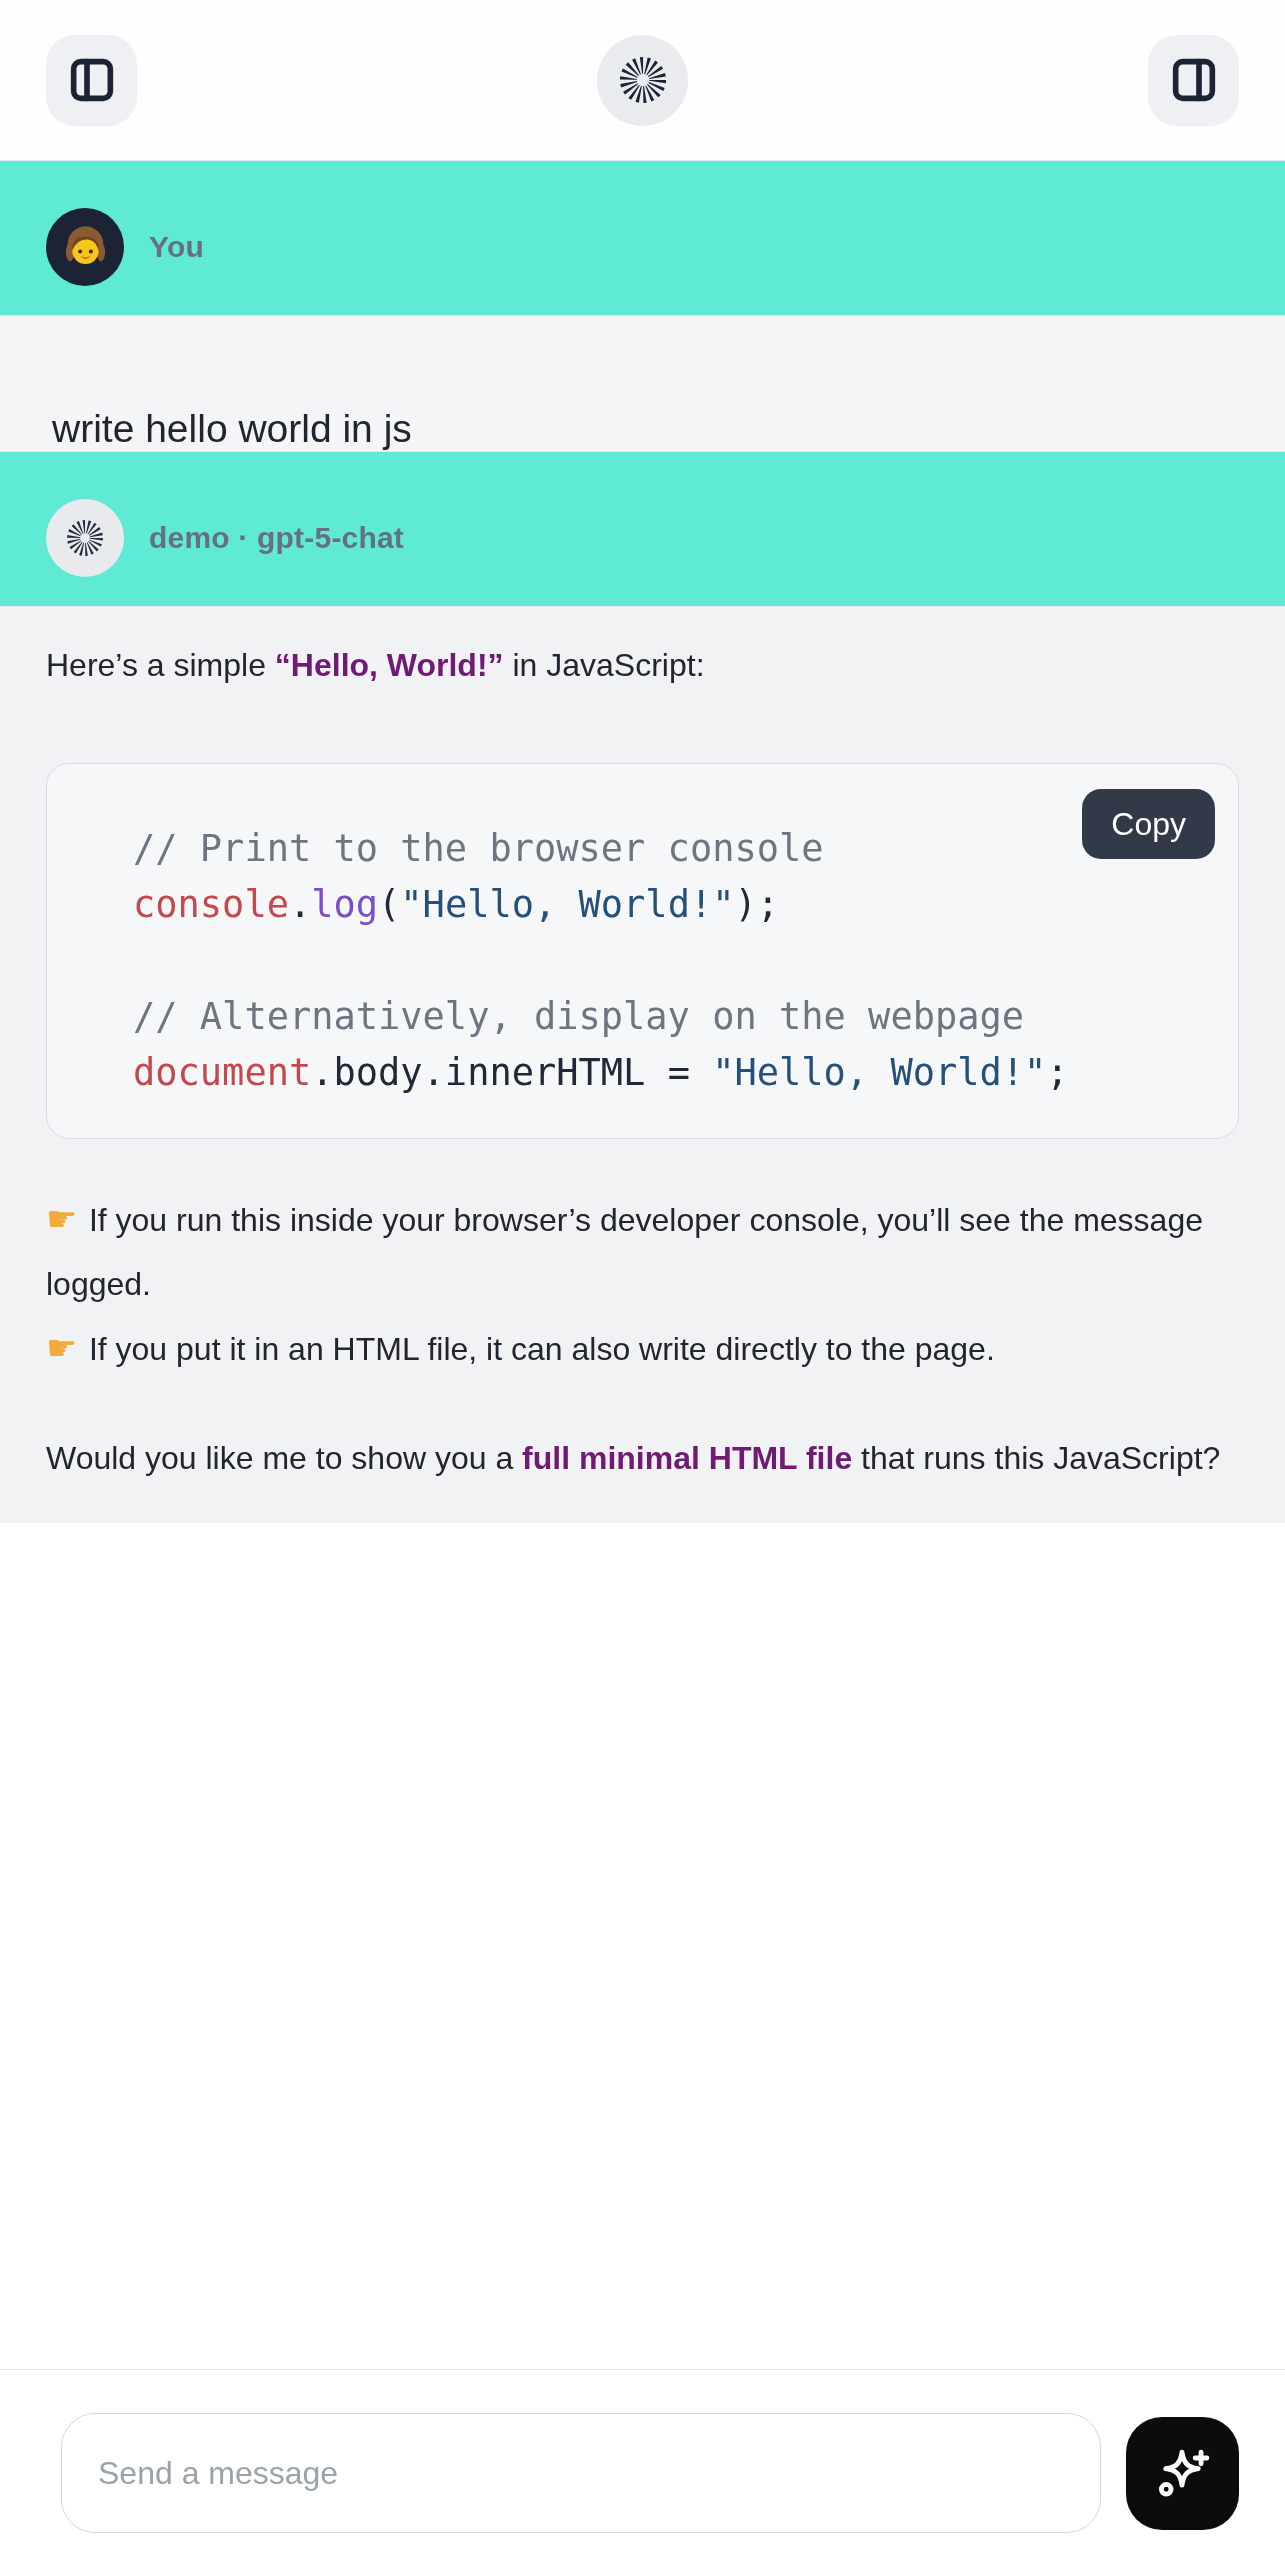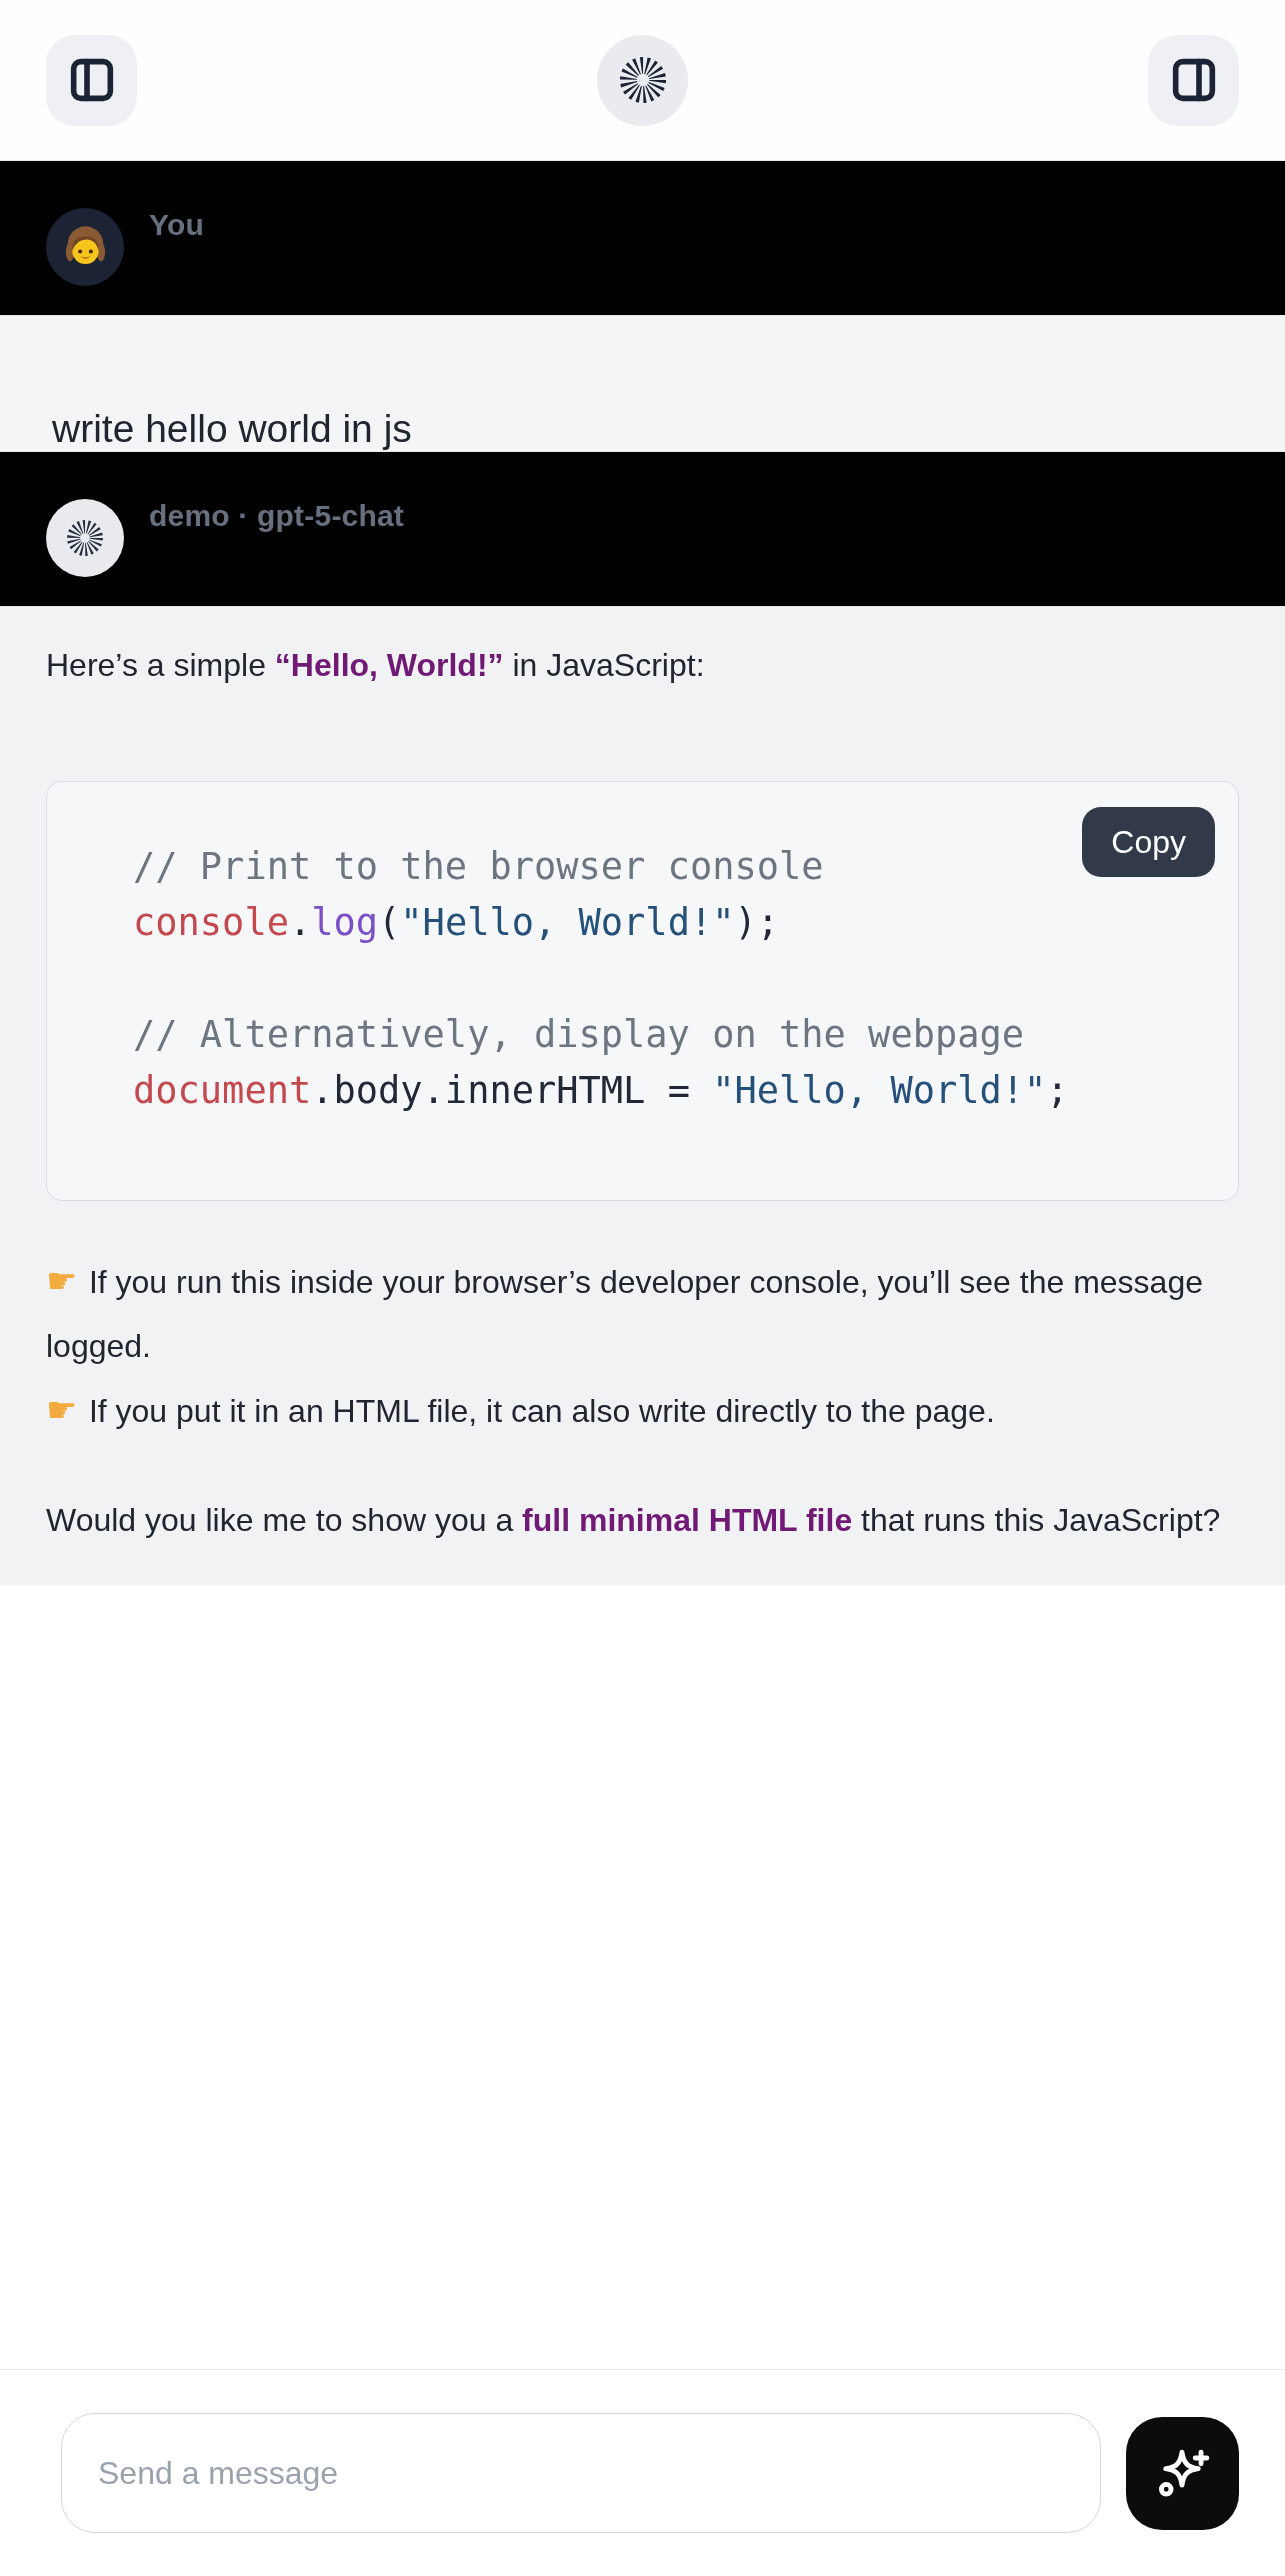--- a/index.html
+++ b/index.html
@@ -8,39 +8,39 @@
   .app { display:flex; flex-direction:column; height:100%; }
 
   
   .topbar { flex:0 0 161px; display:flex; align-items:center; justify-content:space-between;
             padding:0 46px; border-bottom:1.9px solid #e9eaed; background:#fffefe; }
   .icon-btn { width:91px; height:91px; border:none; background:#eff0f3; border-radius:29px;
               display:flex; align-items:center; justify-content:center; cursor:pointer; }
   .icon-btn.circle { border-radius:50%; background:#e9ebef; }
 
   
-  .msg-head { display:flex; align-items:flex-start; gap:25px; padding:47px 46px 29px; background:#000000; }
+  .msg-head { display:flex; align-items:center; gap:25px; padding:47px 46px 29px; background:#5eead4; }
   .avatar { width:78px; height:78px; border-radius:50%; flex:0 0 78px;
             display:flex; align-items:center; justify-content:center; overflow:hidden; }
   .avatar.user { background:#1b2334; }
   .avatar.bot  { background:#e8eaee; }
   .author { font-size:30px; font-weight:700; color:#68707f; letter-spacing:0.2px; }
 
   
   .user-bubble { background:#f4f5f7; border-top:1.9px solid #e5e7ea; border-bottom:1.9px solid #e5e7ea;
                  min-height:137px; display:flex; align-items:flex-end; padding:0 52px;
                  font-size:39px; color:#20252f; }
 
   
   .asst-body { background:#f1f2f4; border-top:1.9px solid #e5e7ea; padding:29px 46px 32.5px; font-size:32px; }
   .para { line-height:59px; }
   .para strong, .question strong { font-weight:700; color:#701a75; }
 
-  .code-card { position:relative; margin-top:86px; background:#f6f7f9;
-               border:1.9px solid #d9dce1; border-radius:16px; padding:57px 38px 81px 86px; }
+  .code-card { position:relative; margin-top:68px; background:#f6f7f9;
+               border:1.9px solid #d9dce1; border-radius:23px; padding:57px 38px 37px 86px; }
   .code { font-family:"DejaVu Sans Mono", monospace; font-size:37px; line-height:56px; color:#222836; }
   .cl { min-height:56px; white-space:pre; }
   .tok-comment { color:#6d7580; }
   .tok-red     { color:#c4494f; }
   .tok-purple  { color:#7b4ec9; }
   .tok-string  { color:#25507a; }
   .copy-btn { position:absolute; top:25px; right:23px; background:#323a4a; color:#ffffff; border:none;
               border-radius:19px; font-size:32px; line-height:32px; padding:19px 29px;
               font-family:"Liberation Sans", sans-serif; cursor:pointer; }
 

